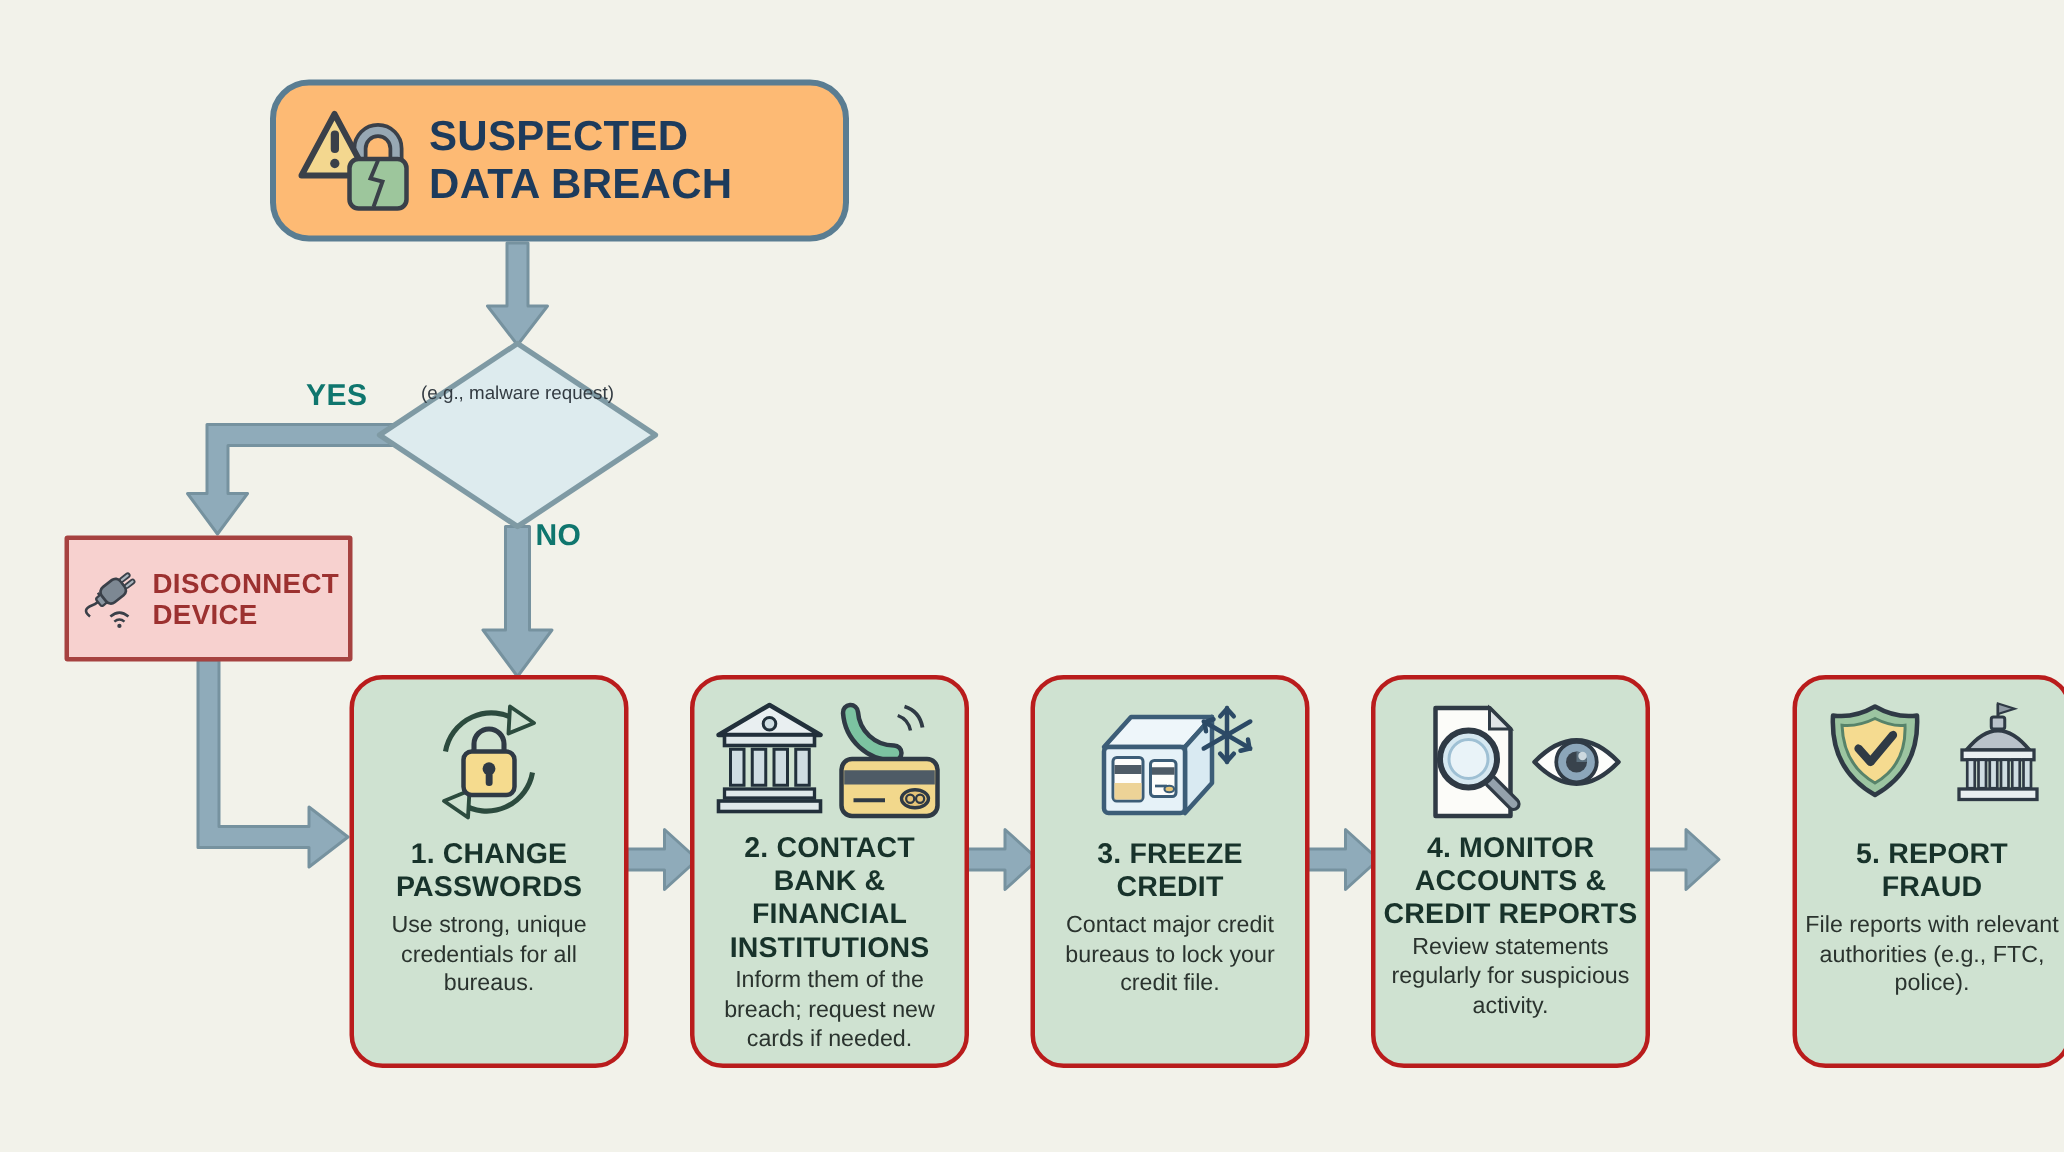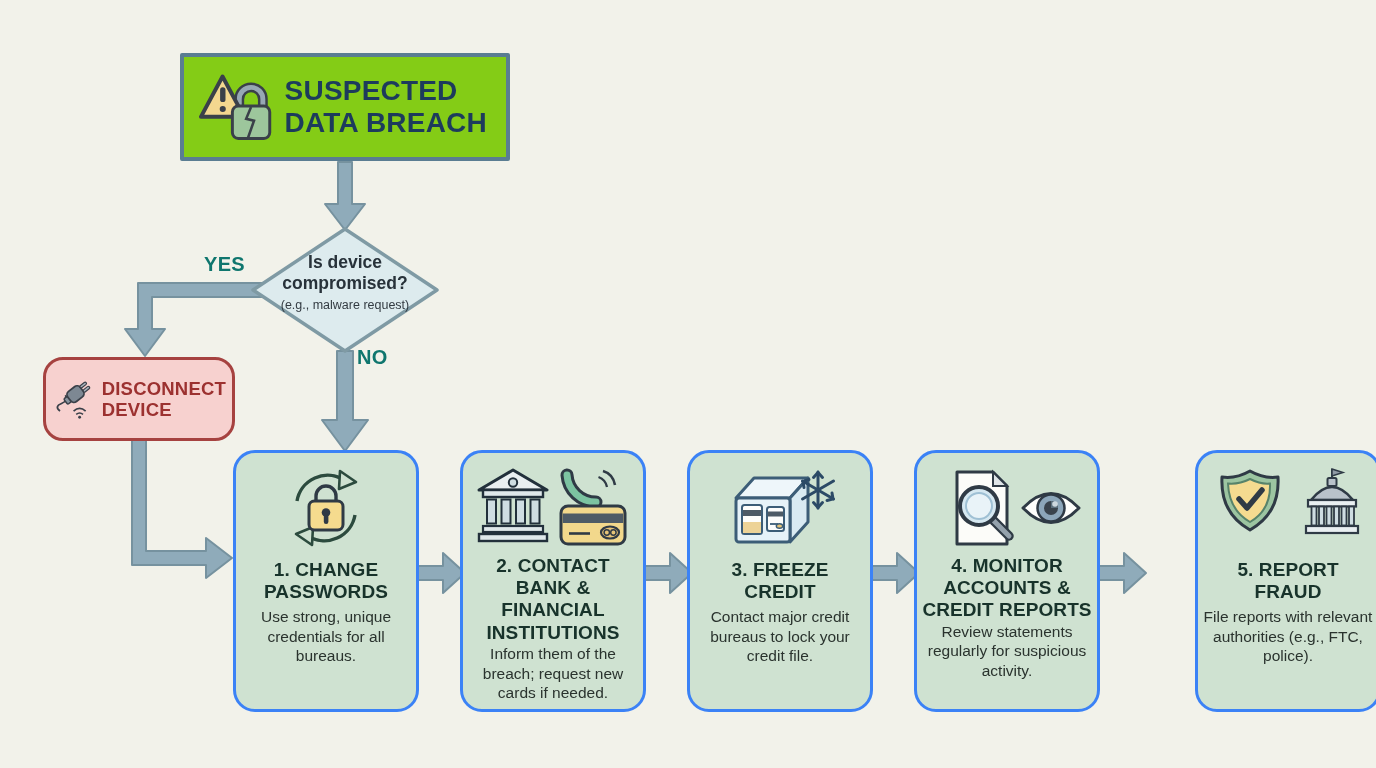--- a/index.html
+++ b/index.html
@@ -6,22 +6,22 @@
   .canvas{
     position:relative;width:1376px;height:768px;overflow:hidden;
     background:#f2f2ea;
     font-family:"Liberation Sans","DejaVu Sans",sans-serif;
   }
   .connectors{position:absolute;left:0;top:0;width:1376px;height:768px;z-index:1;}
   .node{position:absolute;box-sizing:border-box;z-index:2;}
 
   
   .start-node{
-    left:180px;top:53px;width:330px;height:108px;border-radius:2px;
-    background:#84cc16;border:4px solid #5a7d92;
+    left:180px;top:53px;width:386px;height:108px;border-radius:26px;
+    background:#fdba74;border:4px solid #5a7d92;
     display:flex;align-items:center;padding:0 10px 0 12px;
   }
   .start-label{
     font-size:28px;font-weight:bold;line-height:1.13;color:#1d3b5c;
     letter-spacing:.2px;width:215px;margin-left:6px;
   }
 
   
   .decision-text{
     position:absolute;left:257px;top:252px;width:176px;z-index:2;
@@ -29,30 +29,30 @@
   }
   .decision-q{font-size:17.5px;font-weight:bold;line-height:1.22;}
   .decision-note{font-size:12.5px;margin-top:3px;color:#333b42;}
 
   .branch-label{position:absolute;z-index:2;font-size:20px;font-weight:bold;color:#0f766e;letter-spacing:.3px;}
   .yes-label{left:204px;top:253px;}
   .no-label{left:357px;top:346px;}
 
   
   .alert-node{
-    left:43px;top:357px;width:192px;height:84px;border-radius:20px;
+    left:43px;top:357px;width:192px;height:84px;border-radius:2px;
     background:#f7d1cf;border:3px solid #a64240;
     display:flex;align-items:center;padding:0 6px 0 8px;
   }
   .alert-label{font-size:18.5px;font-weight:bold;line-height:1.14;color:#9c3130;margin-left:4px;width:125px;letter-spacing:.2px;}
 
   
   .step-node{
     top:450px;width:186px;height:262px;border-radius:22px;
-    background:#cfe2d1;border:3px solid #3b82f6;
+    background:#cfe2d1;border:3px solid #b91c1c;
     display:flex;flex-direction:column;align-items:center;padding:8px 7px 14px 7px;
   }
   .step-1{left:233px;} .step-2{left:460px;} .step-3{left:687px;} .step-4{left:914px;} .step-5{left:1195px;}
   .step-icon-area{height:94px;display:flex;align-items:center;justify-content:center;flex:0 0 auto;}
   .step-title-area{flex:1 1 auto;display:flex;align-items:center;justify-content:center;}
   .step-title{
     font-size:19px;font-weight:bold;line-height:1.17;color:#18332b;
     text-align:center;width:170px;letter-spacing:.1px;
   }
   .step-body{
@@ -86,21 +86,20 @@
       <polygon points="27,8 49,49 5,49" fill="#f3d78f" stroke="#3a4049" stroke-width="4" stroke-linejoin="round"></polygon>
       <rect x="24.5" y="19" width="5.5" height="15" rx="2.7" fill="#3a4049"></rect>
       <circle cx="27.2" cy="41" r="3.1" fill="#3a4049"></circle>
       <rect x="37" y="38" width="38" height="33" rx="6" fill="#9dc69c" stroke="#3a4049" stroke-width="3"></rect>
       <path d="M56 39 L51 51 L59 53 L53 70" fill="none" stroke="#3a4049" stroke-width="2.6"></path>
     </svg>
     <div class="start-label">SUSPECTED DATA BREACH</div>
   </div>
 
   <div class="decision-text">
-    <div class="decision-q">Is device compromised?</div>
     <div class="decision-note">(e.g., malware request)</div>
   </div>
 
   <div class="branch-label yes-label">YES</div>
   <div class="branch-label no-label">NO</div>
 
   <div class="node alert-node">
     <svg width="58" height="56" viewBox="0 0 58 56">
       <path d="M8 44 Q0 38 10 34 Q20 30 15 23" fill="none" stroke="#3a4049" stroke-width="2.3"></path>
       <g transform="rotate(-38 30 21)">

